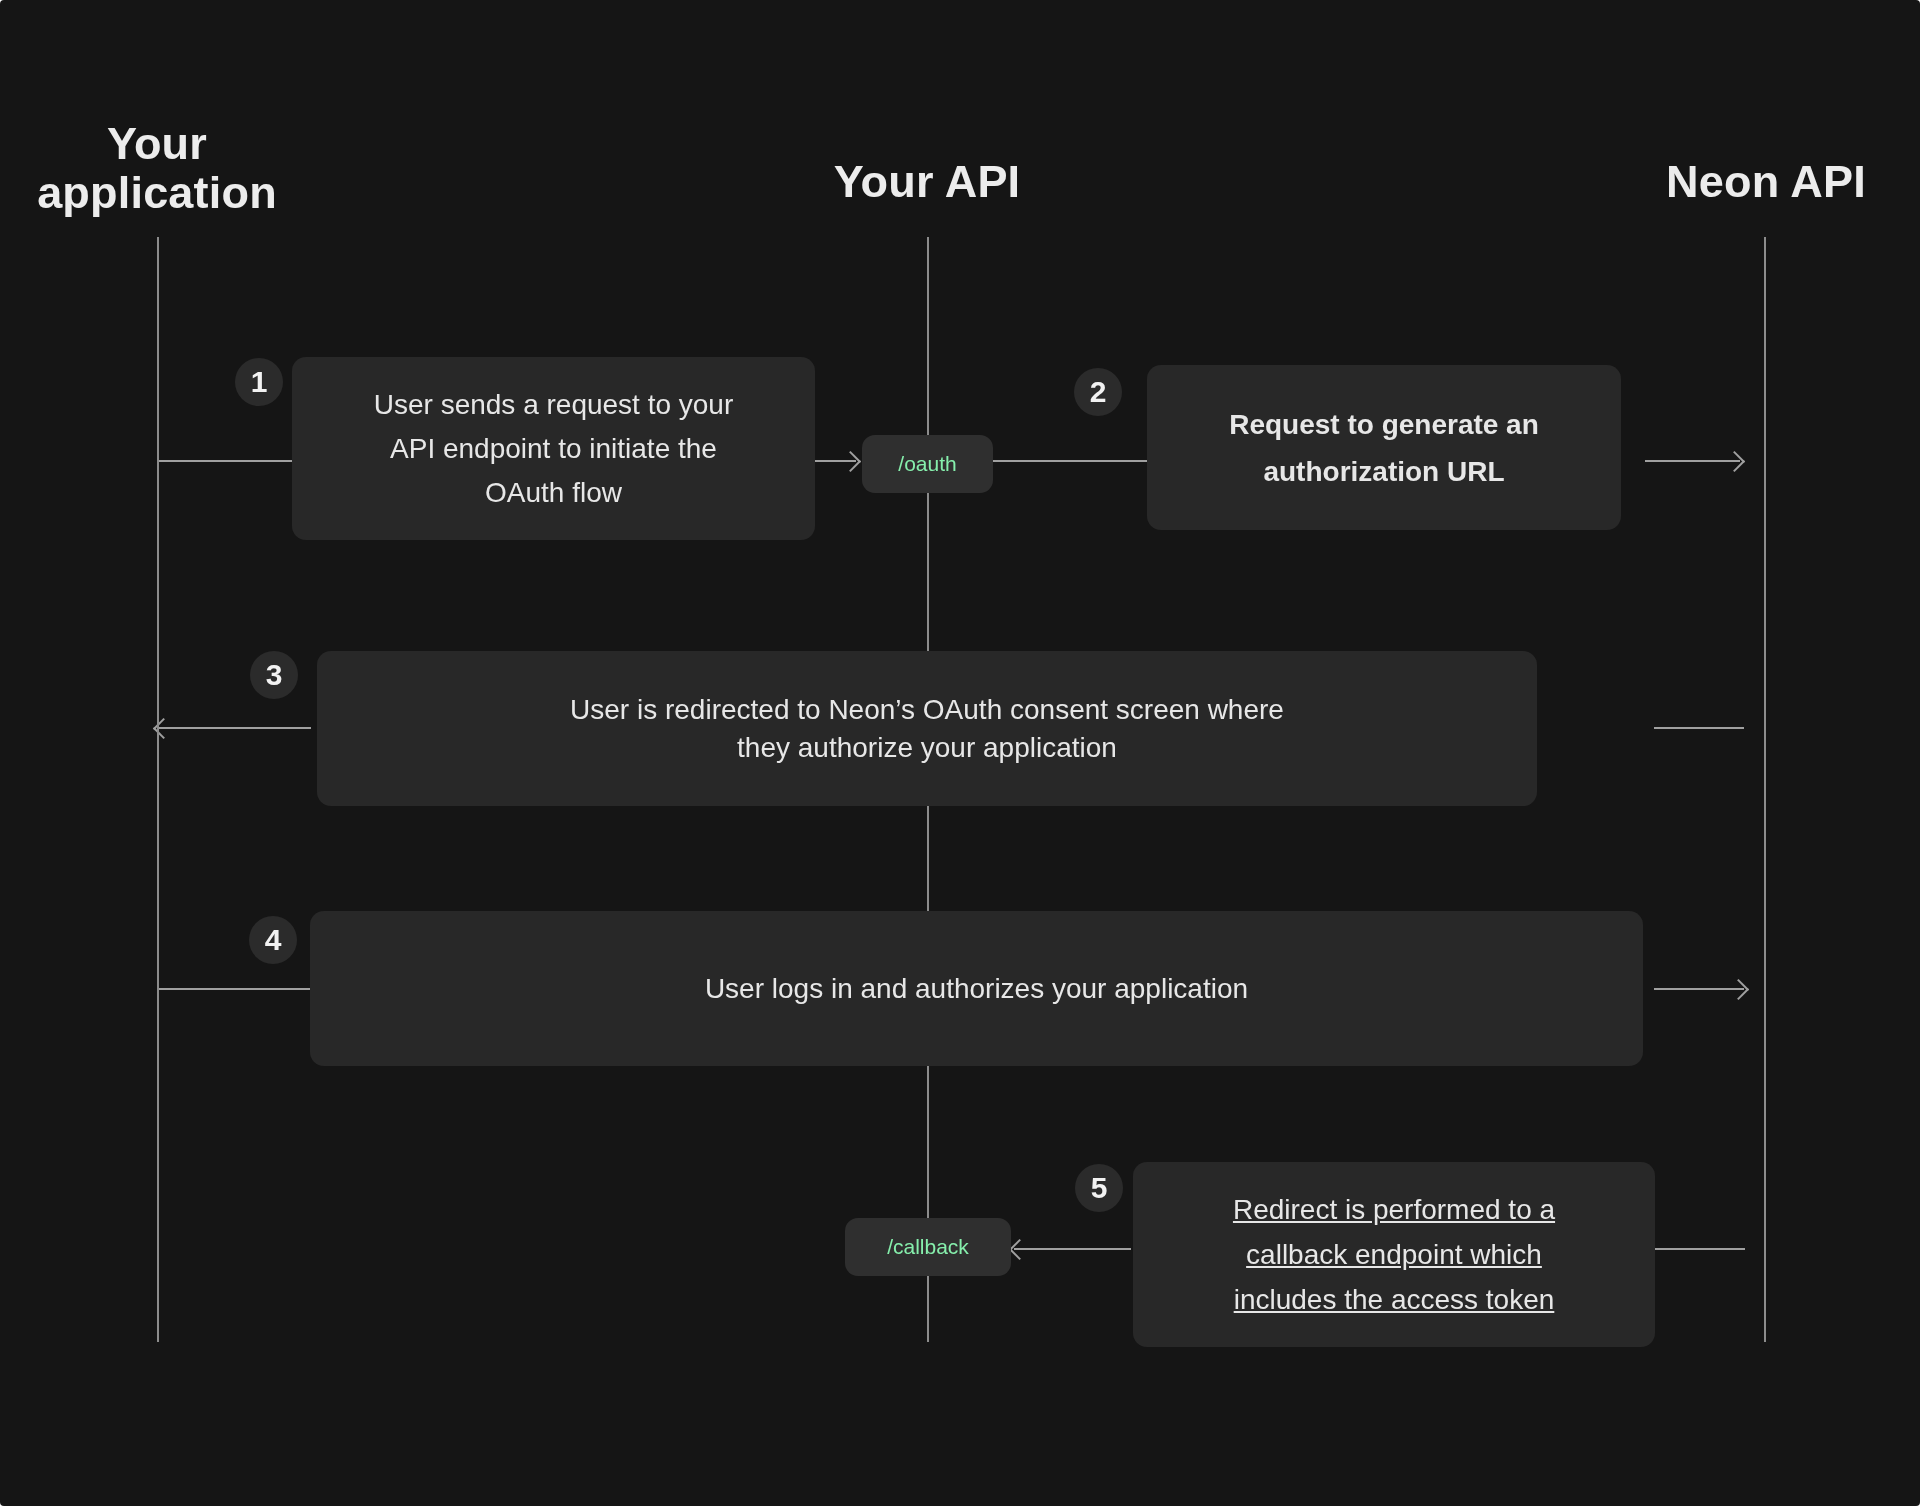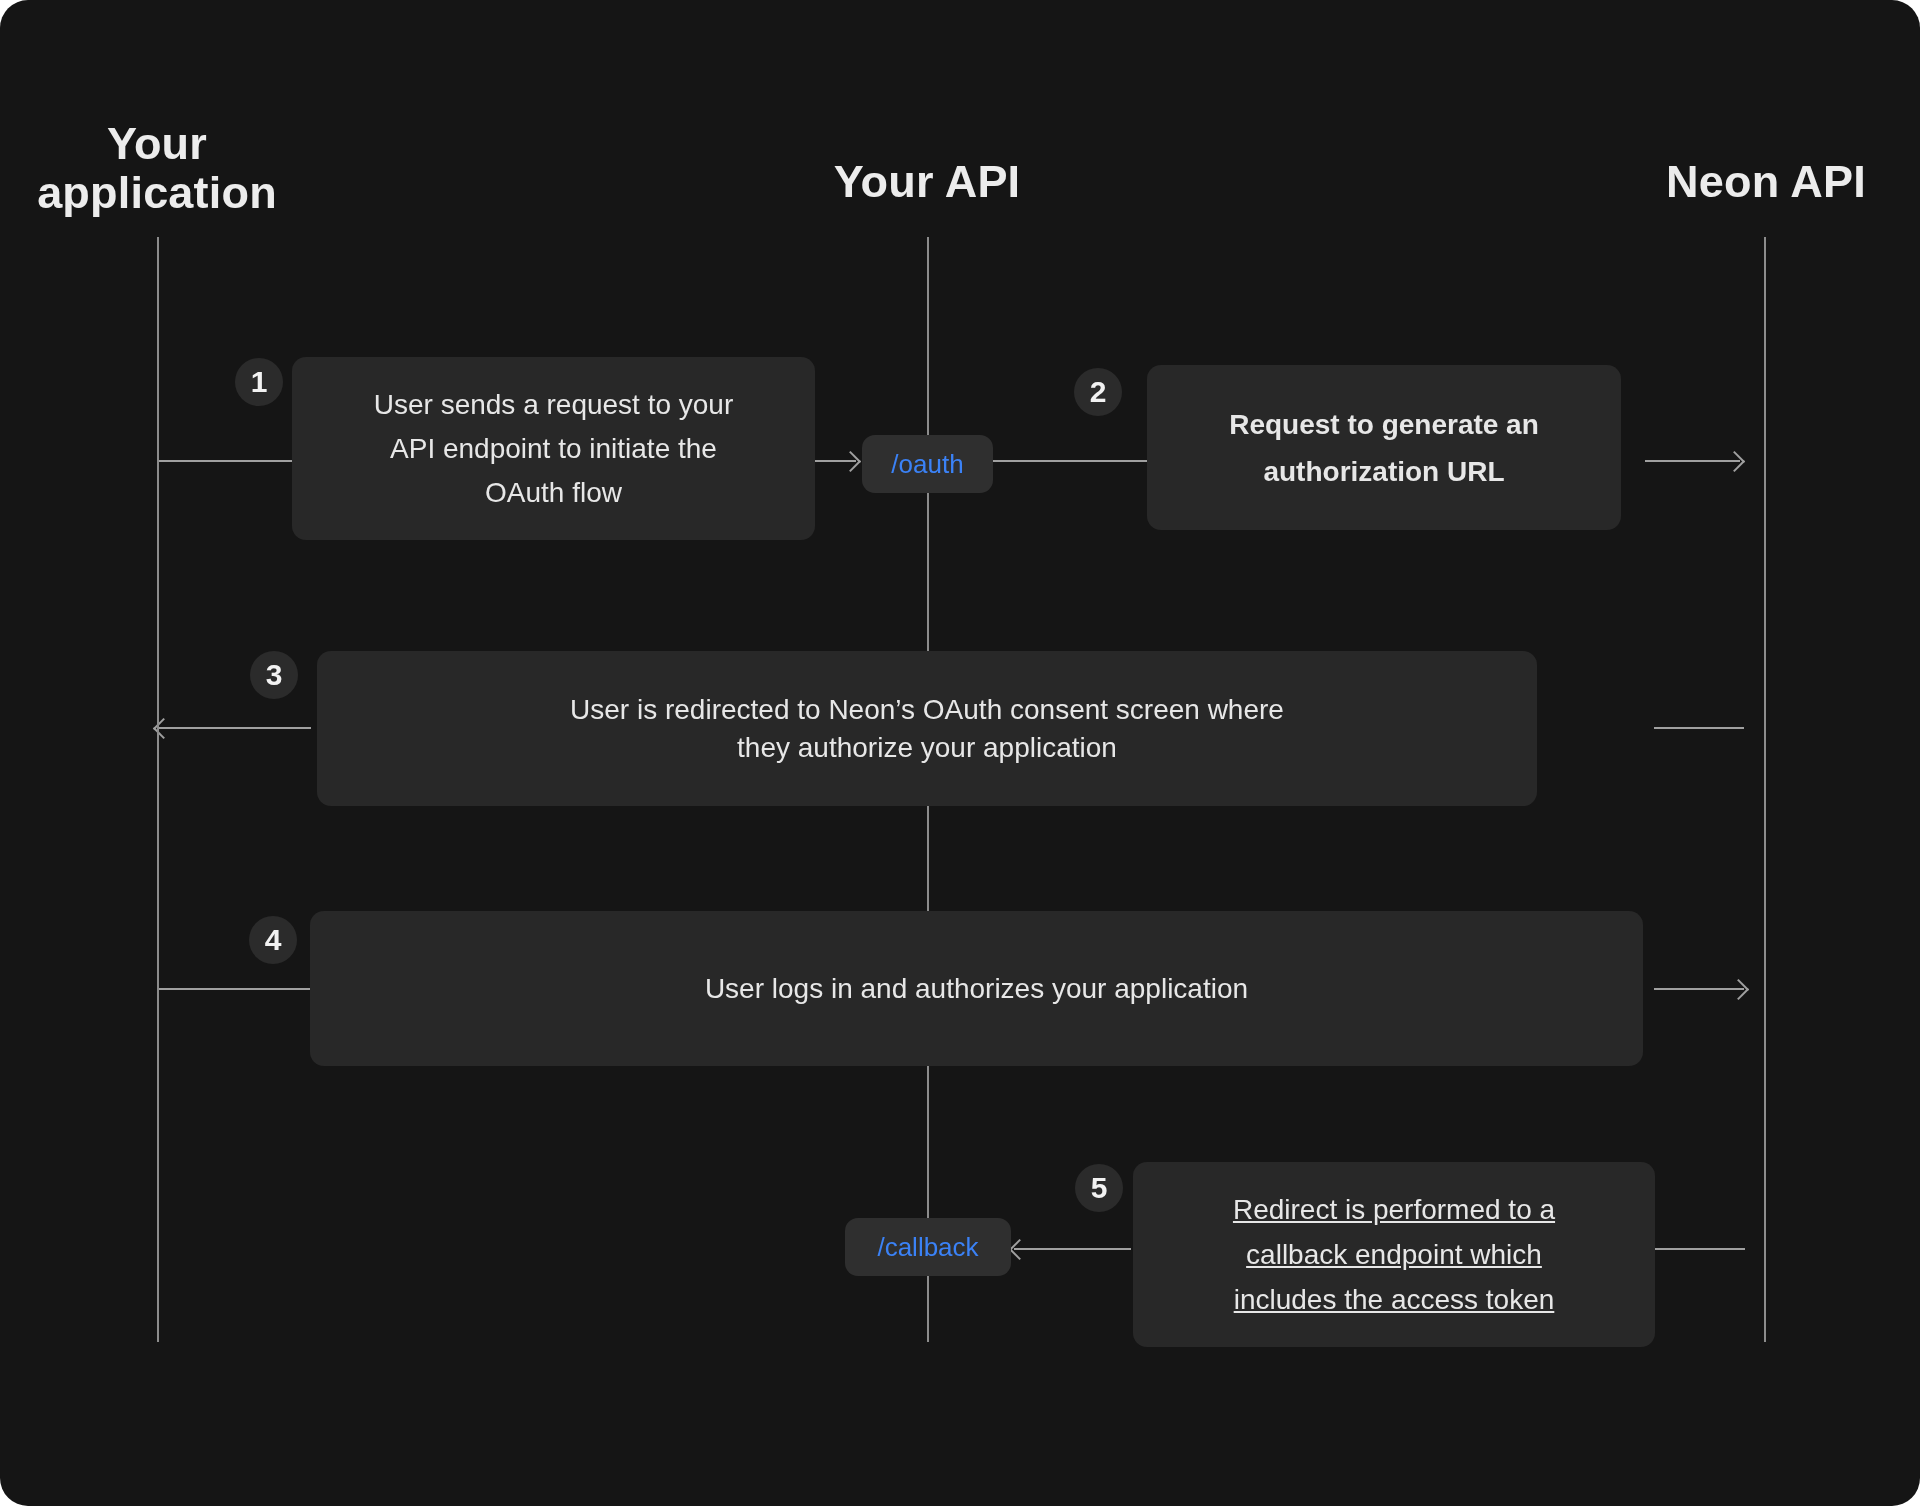--- a/index.html
+++ b/index.html
@@ -1,18 +1,18 @@
 <!DOCTYPE html>
 <html><head>
 <meta charset="utf-8">
 <style>
   html,body{margin:0;padding:0;background:#ffffff;}
   #canvas{
     position:relative;width:1920px;height:1506px;background:#151515;
-    border-radius:28px;overflow:hidden;
+    border-radius:4px;overflow:hidden;
     font-family:"Liberation Sans","DejaVu Sans",sans-serif;
   }
   .actor{
     position:absolute;font-size:45px;font-weight:700;line-height:49px;
     color:#ececec;text-align:center;white-space:pre-line;letter-spacing:.2px;
   }
   .lifeline{position:absolute;width:2px;top:237px;height:1105px;background:#8c8c8c;z-index:2;}
   .h-line{position:absolute;height:2px;background:#a0a0a0;z-index:1;}
   .chev{position:absolute;width:13px;height:13px;border-top:2px solid #a0a0a0;border-right:2px solid #a0a0a0;}
   .chev.right{right:-2px;top:-6px;transform:rotate(45deg);}
@@ -21,21 +21,21 @@
     position:absolute;background:#282828;border-radius:14px;z-index:3;
     display:flex;align-items:center;justify-content:center;text-align:center;
     color:#e7e7e7;font-size:28px;line-height:44px;white-space:pre-line;
   }
   .msg-box.lh47{line-height:47px;font-weight:bold;}
   .msg-box.lh38{line-height:38px;}
   .msg-box.lh45{line-height:45px;text-decoration:underline;}
   .chip{
     position:absolute;background:#2f2f2f;border-radius:13px;z-index:4;
     display:flex;align-items:center;justify-content:center;
-    color:#3b82f6;font-size:26px;
+    color:#86efac;font-size:21px;
   }
   .badge{
     position:absolute;width:48px;height:48px;border-radius:50%;background:#2b2b2b;z-index:3;
     display:flex;align-items:center;justify-content:center;
     color:#f2f2f2;font-size:30px;font-weight:600;
   }
 </style>
 </head>
 <body>
 

